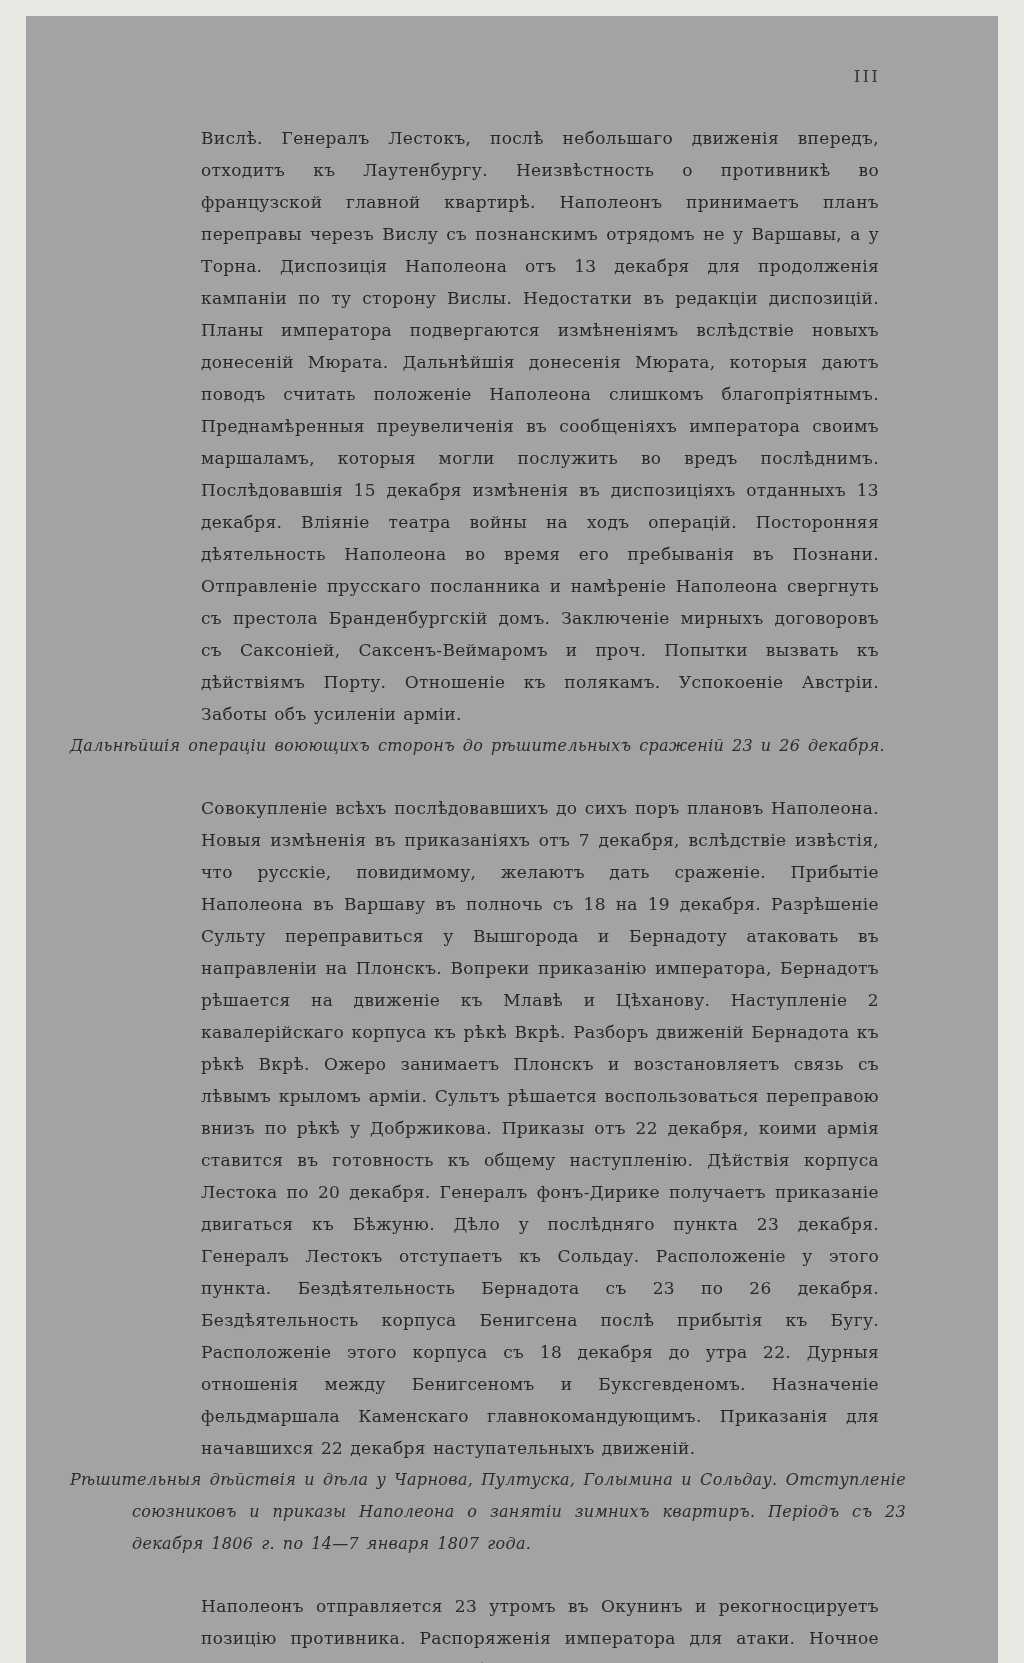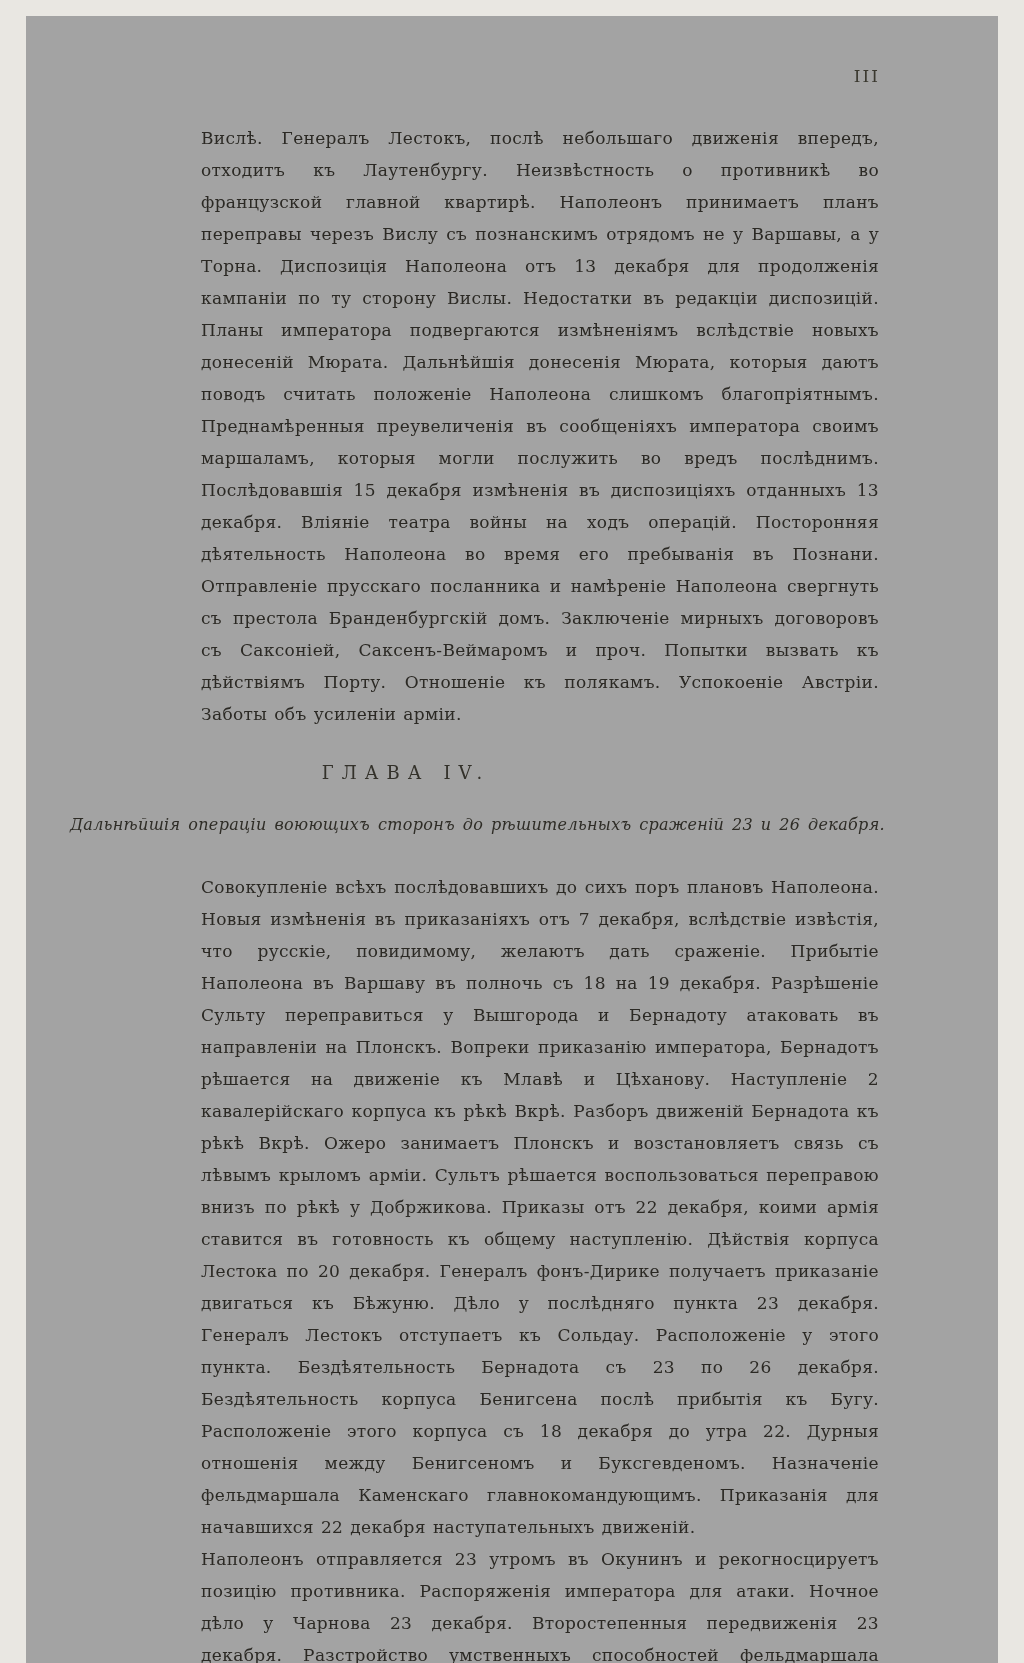--- a/index.html
+++ b/index.html
@@ -59,23 +59,23 @@
 </style>
 </head>
 <body>
 
 <div class="page">
 
   <div class="page-number">III</div>
 
   <div class="body-text first">Вислѣ. Генералъ Лестокъ, послѣ небольшаго движенія впередъ, отходитъ къ Лаутенбургу. Неизвѣстность о противникѣ во французской главной квартирѣ. Наполеонъ принимаетъ планъ переправы черезъ Вислу съ познанскимъ отрядомъ не у Варшавы, а у Торна. Диспозиція Наполеона отъ 13 декабря для продолженія кампаніи по ту сторону Вислы. Недостатки въ редакціи диспозицій. Планы императора подвергаются измѣненіямъ вслѣдствіе новыхъ донесеній Мюрата. Дальнѣйшія донесенія Мюрата, которыя даютъ поводъ считать положеніе Наполеона слишкомъ благопріятнымъ. Преднамѣренныя преувеличенія въ сообщеніяхъ императора своимъ маршаламъ, которыя могли послужить во вредъ послѣднимъ. Послѣдовавшія 15 декабря измѣненія въ диспозиціяхъ отданныхъ 13 декабря. Вліяніе театра войны на ходъ операцій. Посторонняя дѣятельность Наполеона во время его пребыванія въ Познани. Отправленіе прусскаго посланника и намѣреніе Наполеона свергнуть съ престола Бранденбургскій домъ. Заключеніе мирныхъ договоровъ съ Саксоніей, Саксенъ-Веймаромъ и проч. Попытки вызвать къ дѣйствіямъ Порту. Отношеніе къ полякамъ. Успокоеніе Австріи. Заботы объ усиленіи арміи.</div>
 
-  <div class="chapter-heading">ГЛАВА IV.</div>
 
   <div class="chapter-title">Дальнѣйшія операціи воюющихъ сторонъ до рѣшительныхъ сраженій 23 и 26 декабря.</div>
 
   <div class="body-text">Совокупленіе всѣхъ послѣдовавшихъ до сихъ поръ плановъ Наполеона. Новыя измѣненія въ приказаніяхъ отъ 7 декабря, вслѣдствіе извѣстія, что русскіе, повидимому, желаютъ дать сраженіе. Прибытіе Наполеона въ Варшаву въ полночь съ 18 на 19 декабря. Разрѣшеніе Сульту переправиться у Вышгорода и Бернадоту атаковать въ направленіи на Плонскъ. Вопреки приказанію императора, Бернадотъ рѣшается на движеніе къ Млавѣ и Цѣханову. Наступленіе 2 кавалерійскаго корпуса къ рѣкѣ Вкрѣ. Разборъ движеній Бернадота къ рѣкѣ Вкрѣ. Ожеро занимаетъ Плонскъ и возстановляетъ связь съ лѣвымъ крыломъ арміи. Сультъ рѣшается воспользоваться переправою внизъ по рѣкѣ у Добржикова. Приказы отъ 22 декабря, коими армія ставится въ готовность къ общему наступленію. Дѣйствія корпуса Лестока по 20 декабря. Генералъ фонъ-Дирике получаетъ приказаніе двигаться къ Бѣжуню. Дѣло у послѣдняго пункта 23 декабря. Генералъ Лестокъ отступаетъ къ Сольдау. Расположеніе у этого пункта. Бездѣятельность Бернадота съ 23 по 26 декабря. Бездѣятельность корпуса Бенигсена послѣ прибытія къ Бугу. Расположеніе этого корпуса съ 18 декабря до утра 22. Дурныя отношенія между Бенигсеномъ и Буксгевденомъ. Назначеніе фельдмаршала Каменскаго главнокомандующимъ. Приказанія для начавшихся 22 декабря наступательныхъ движеній.</div>
 
 
+  <div class="chapter-title">Рѣшительныя дѣйствія и дѣла у Чарнова, Пултуска, Голымина и Сольдау. Отступленіе союзниковъ и приказы Наполеона о занятіи зимнихъ квартиръ. Періодъ съ 23 декабря 1806 г. по 14—7 января 1807 года.</div>
 
   <div class="body-text">Наполеонъ отправляется 23 утромъ въ Окунинъ и рекогносцируетъ позицію противника. Распоряженія императора для атаки. Ночное дѣло у Чарнова 23 декабря. Второстепенныя передвиженія 23 декабря. Разстройство умственныхъ способностей фельдмаршала Каменскаго и послѣдствія этого. Бе-</div>
 
 </div>
 
 </body></html>

